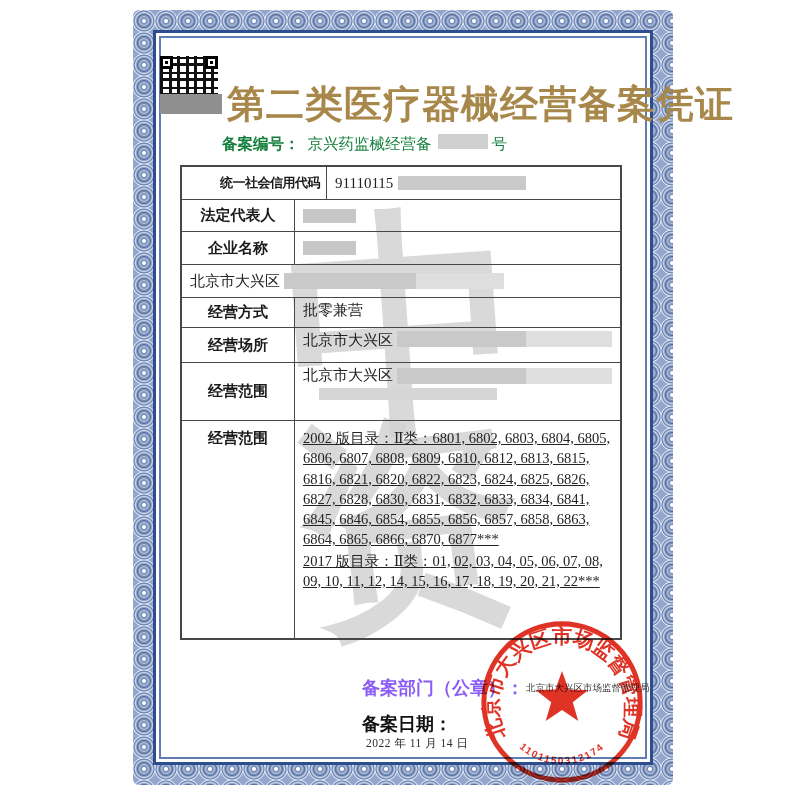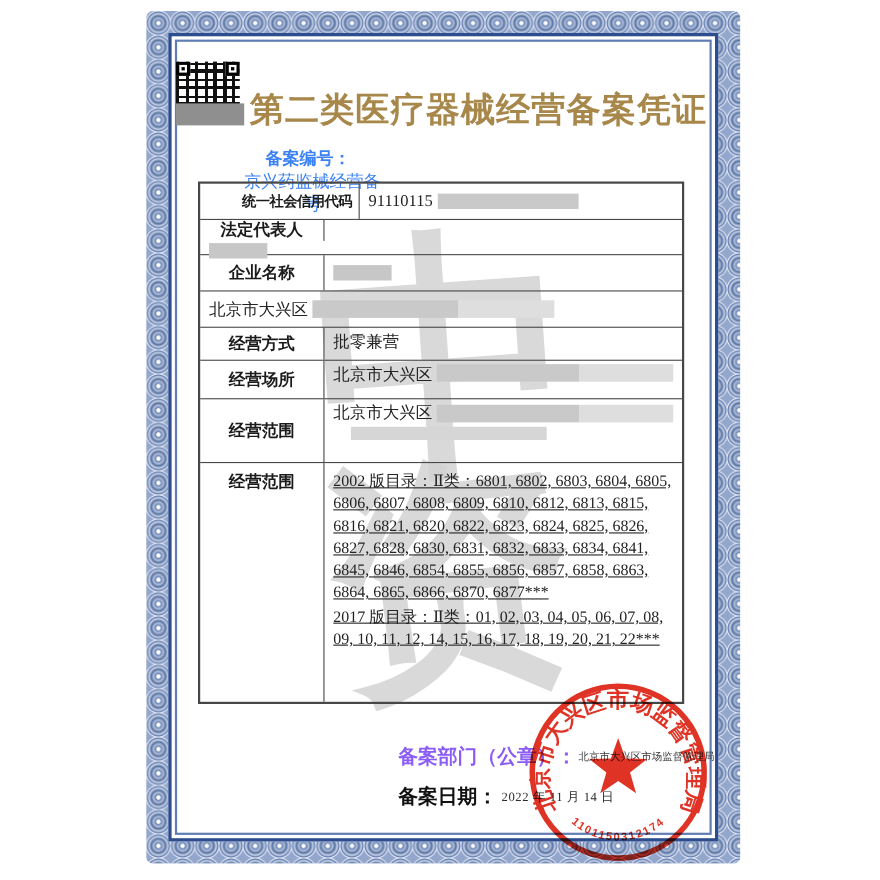--- a/index.html
+++ b/index.html
@@ -31,54 +31,54 @@
   
   .qr { position:absolute; left:160px; top:56px; width:58px; height:40px; overflow:hidden; background:
       repeating-linear-gradient(90deg, #111 0 3px, transparent 3px 9px, #111 9px 12px, transparent 12px 17px),
       repeating-linear-gradient(0deg, #111 0 3px, #fff 3px 7px, #111 7px 9px, #fff 9px 15px); }
   .finder { position:absolute; width:13px; height:13px; border:3px solid #000; background:#fff; }
   .finder::after { content:""; position:absolute; left:2px; top:2px; width:3px; height:3px; background:#000; }
   .finder.tl { left:0; top:0; } .finder.tr { right:0; top:0; }
   .qr-redaction { position:absolute; left:160px; top:94px; width:62px; height:20px; background:#8f8f8f; }
 
   
-  .title { position:absolute; left:227px; top:79px; width:400px; font-size:31px; font-weight:bold;
+  .title { position:absolute; left:227px; top:79px; width:400px; font-size:38px; font-weight:bold;
     color:#a8874a; letter-spacing:1px; white-space:nowrap; }
-  .regno { position:absolute; left:222px; top:134px; height:20px; display:flex; align-items:center; font-size:15.5px; color:#3b82f6;flex-direction:column; }
+  .regno { position:absolute; left:222px; top:134px; height:20px; display:flex; font-size:15.5px; color:#15803d; }
   .regno .lbl { font-weight:bold; margin-right:8px; }
   .regno .redact { display:inline-block; width:50px; height:15px; background:#cfcfcf; margin:0 4px 0 6px; }
 
   
   .table { position:absolute; left:180px; top:165px; width:442px; height:475px;
     border:2px solid #474747; display:flex; flex-direction:column; background:transparent; }
   .row { display:flex; border-bottom:1.5px solid #474747; }
   .row:last-child { border-bottom:none; }
   .cell-l { width:113px; flex:none; border-right:1.5px solid #474747; display:flex;
     align-items:center; justify-content:center; font-weight:bold; font-size:15px; color:#1b1b1b; text-align:center; }
   .cell-l.small { font-size:13px; letter-spacing:-0.5px;margin-left:32px; }
   .cell-v { flex:1; display:flex; align-items:center; padding:2px 8px; font-size:15px; color:#232323; }
   .cell-v.topalign { align-items:flex-start; padding-top:3px; }
-  .r1 { height:33px; } .r2 { height:33px; } .r3 { height:32px;flex-direction:column; } .r4 { height:33px; }
+  .r1 { height:33px; } .r2 { height:33px; } .r3 { height:32px; } .r4 { height:33px; }
   .r5 { height:33px; } .r6 { height:30px; } .r7 { height:35px; } .r8 { height:58px; }
   .r9 { flex:1; }
   .redact-sm { display:inline-block; width:53px; height:14px; background:#c7c7c7; }
   .redact-code { display:inline-block; width:128px; height:14px; background:#c9c9c9; margin-left:5px; }
   .redact-addr { display:inline-block; height:16px; flex:1; margin-left:4px; max-width:220px;
     background:linear-gradient(90deg,#c9c9c9 0 60%,#dedede 60%); }
   .addr-wrap { display:flex; flex-direction:column; width:100%; }
   .addr-line { display:flex; align-items:center; }
   .redact-addr2 { display:inline-block; width:178px; height:12px; background:#d6d6d6; margin:3px 0 0 16px; }
   .scope { display:block; font-size:14.5px; line-height:1.4; color:#232323; padding-top:4px; }
   .scope div { margin-bottom:1px;text-decoration:underline; }
 
   
   .dept { position:absolute; left:362px; top:676px; display:flex; align-items:center; }
   .dept .lbl { font-weight:bold; font-size:18px; color:#8b5cf6; white-space:nowrap; }
   .dept .val { font-size:9.5px; color:#3a3a3a; margin-left:2px; white-space:nowrap; }
-  .datebox { position:absolute; left:362px; top:712px; display:flex; align-items:center; }
+  .datebox { position:absolute; left:362px; top:712px; display:flex; align-items:flex-start;flex-direction:column; }
   .datebox .lbl { font-weight:bold; font-size:18px; color:#111; white-space:nowrap; }
   .datebox .val { font-size:11.5px; color:#2c2c2c; margin-left:4px; white-space:nowrap; letter-spacing:0.5px; }
 
   
   .seal { position:absolute; left:478px; top:618px; width:168px; height:168px; z-index:4;
     opacity:.93; mix-blend-mode:multiply; }
 </style>
 </head>
 <body>
 

